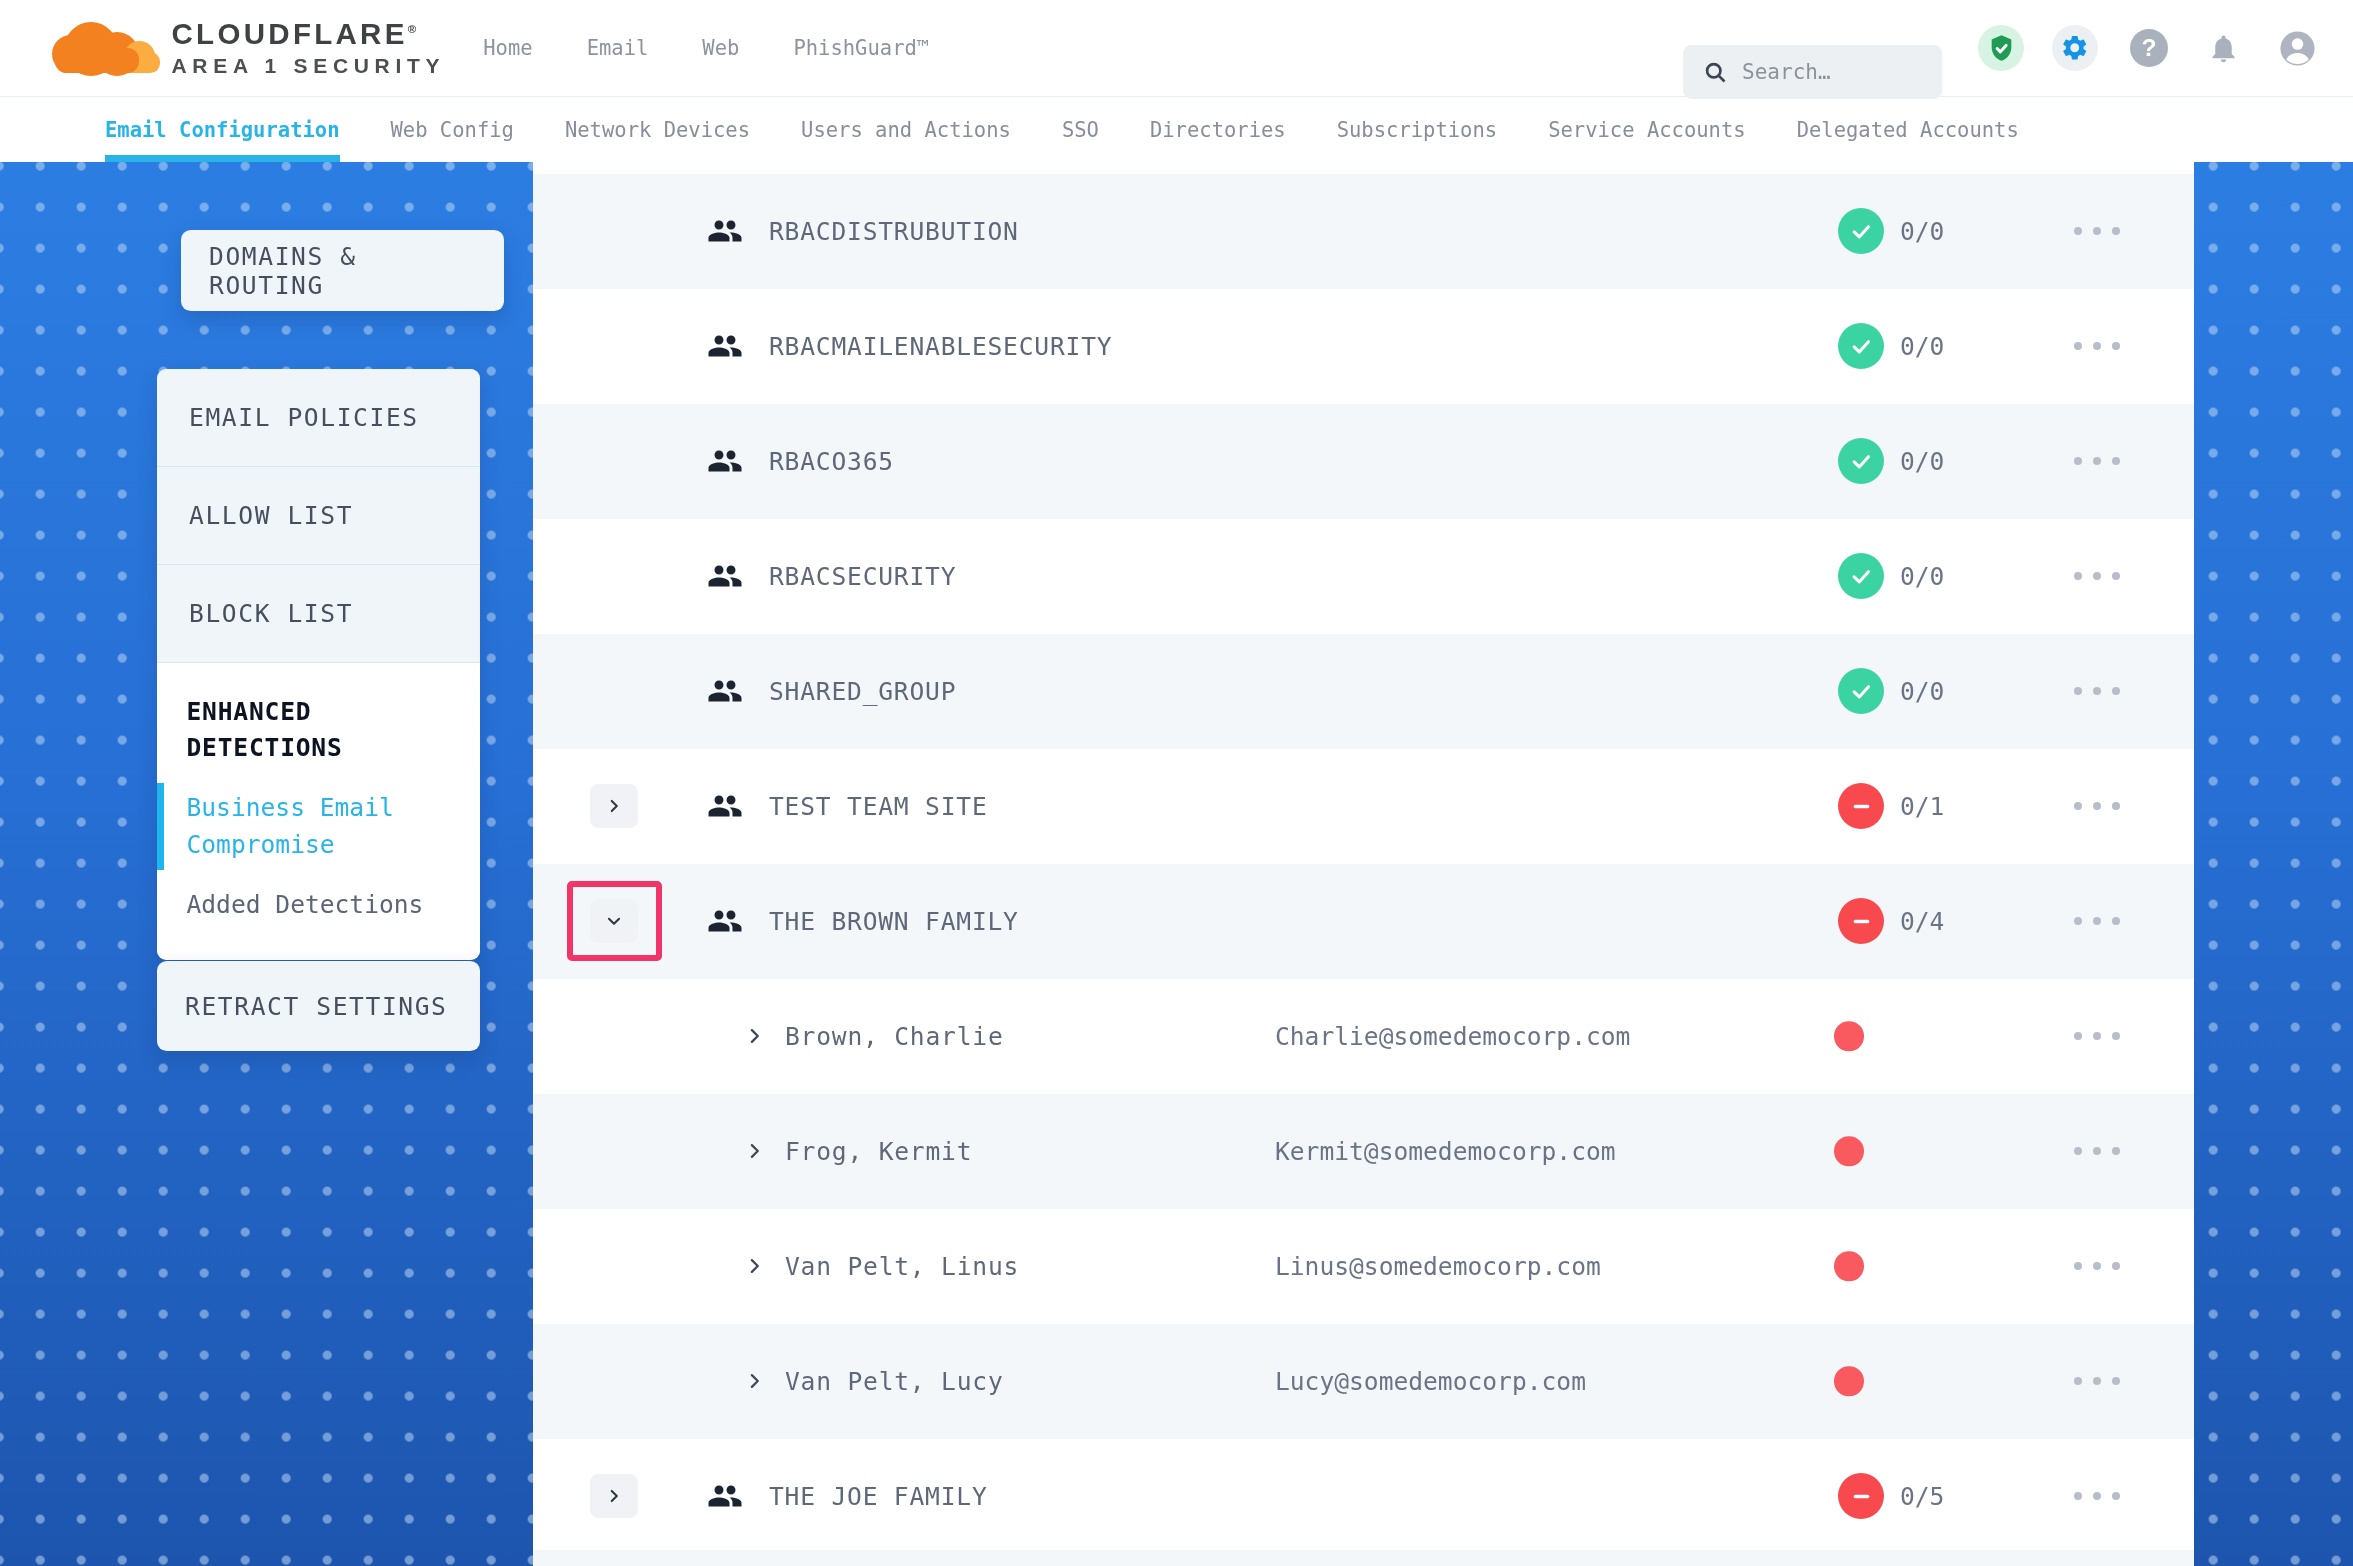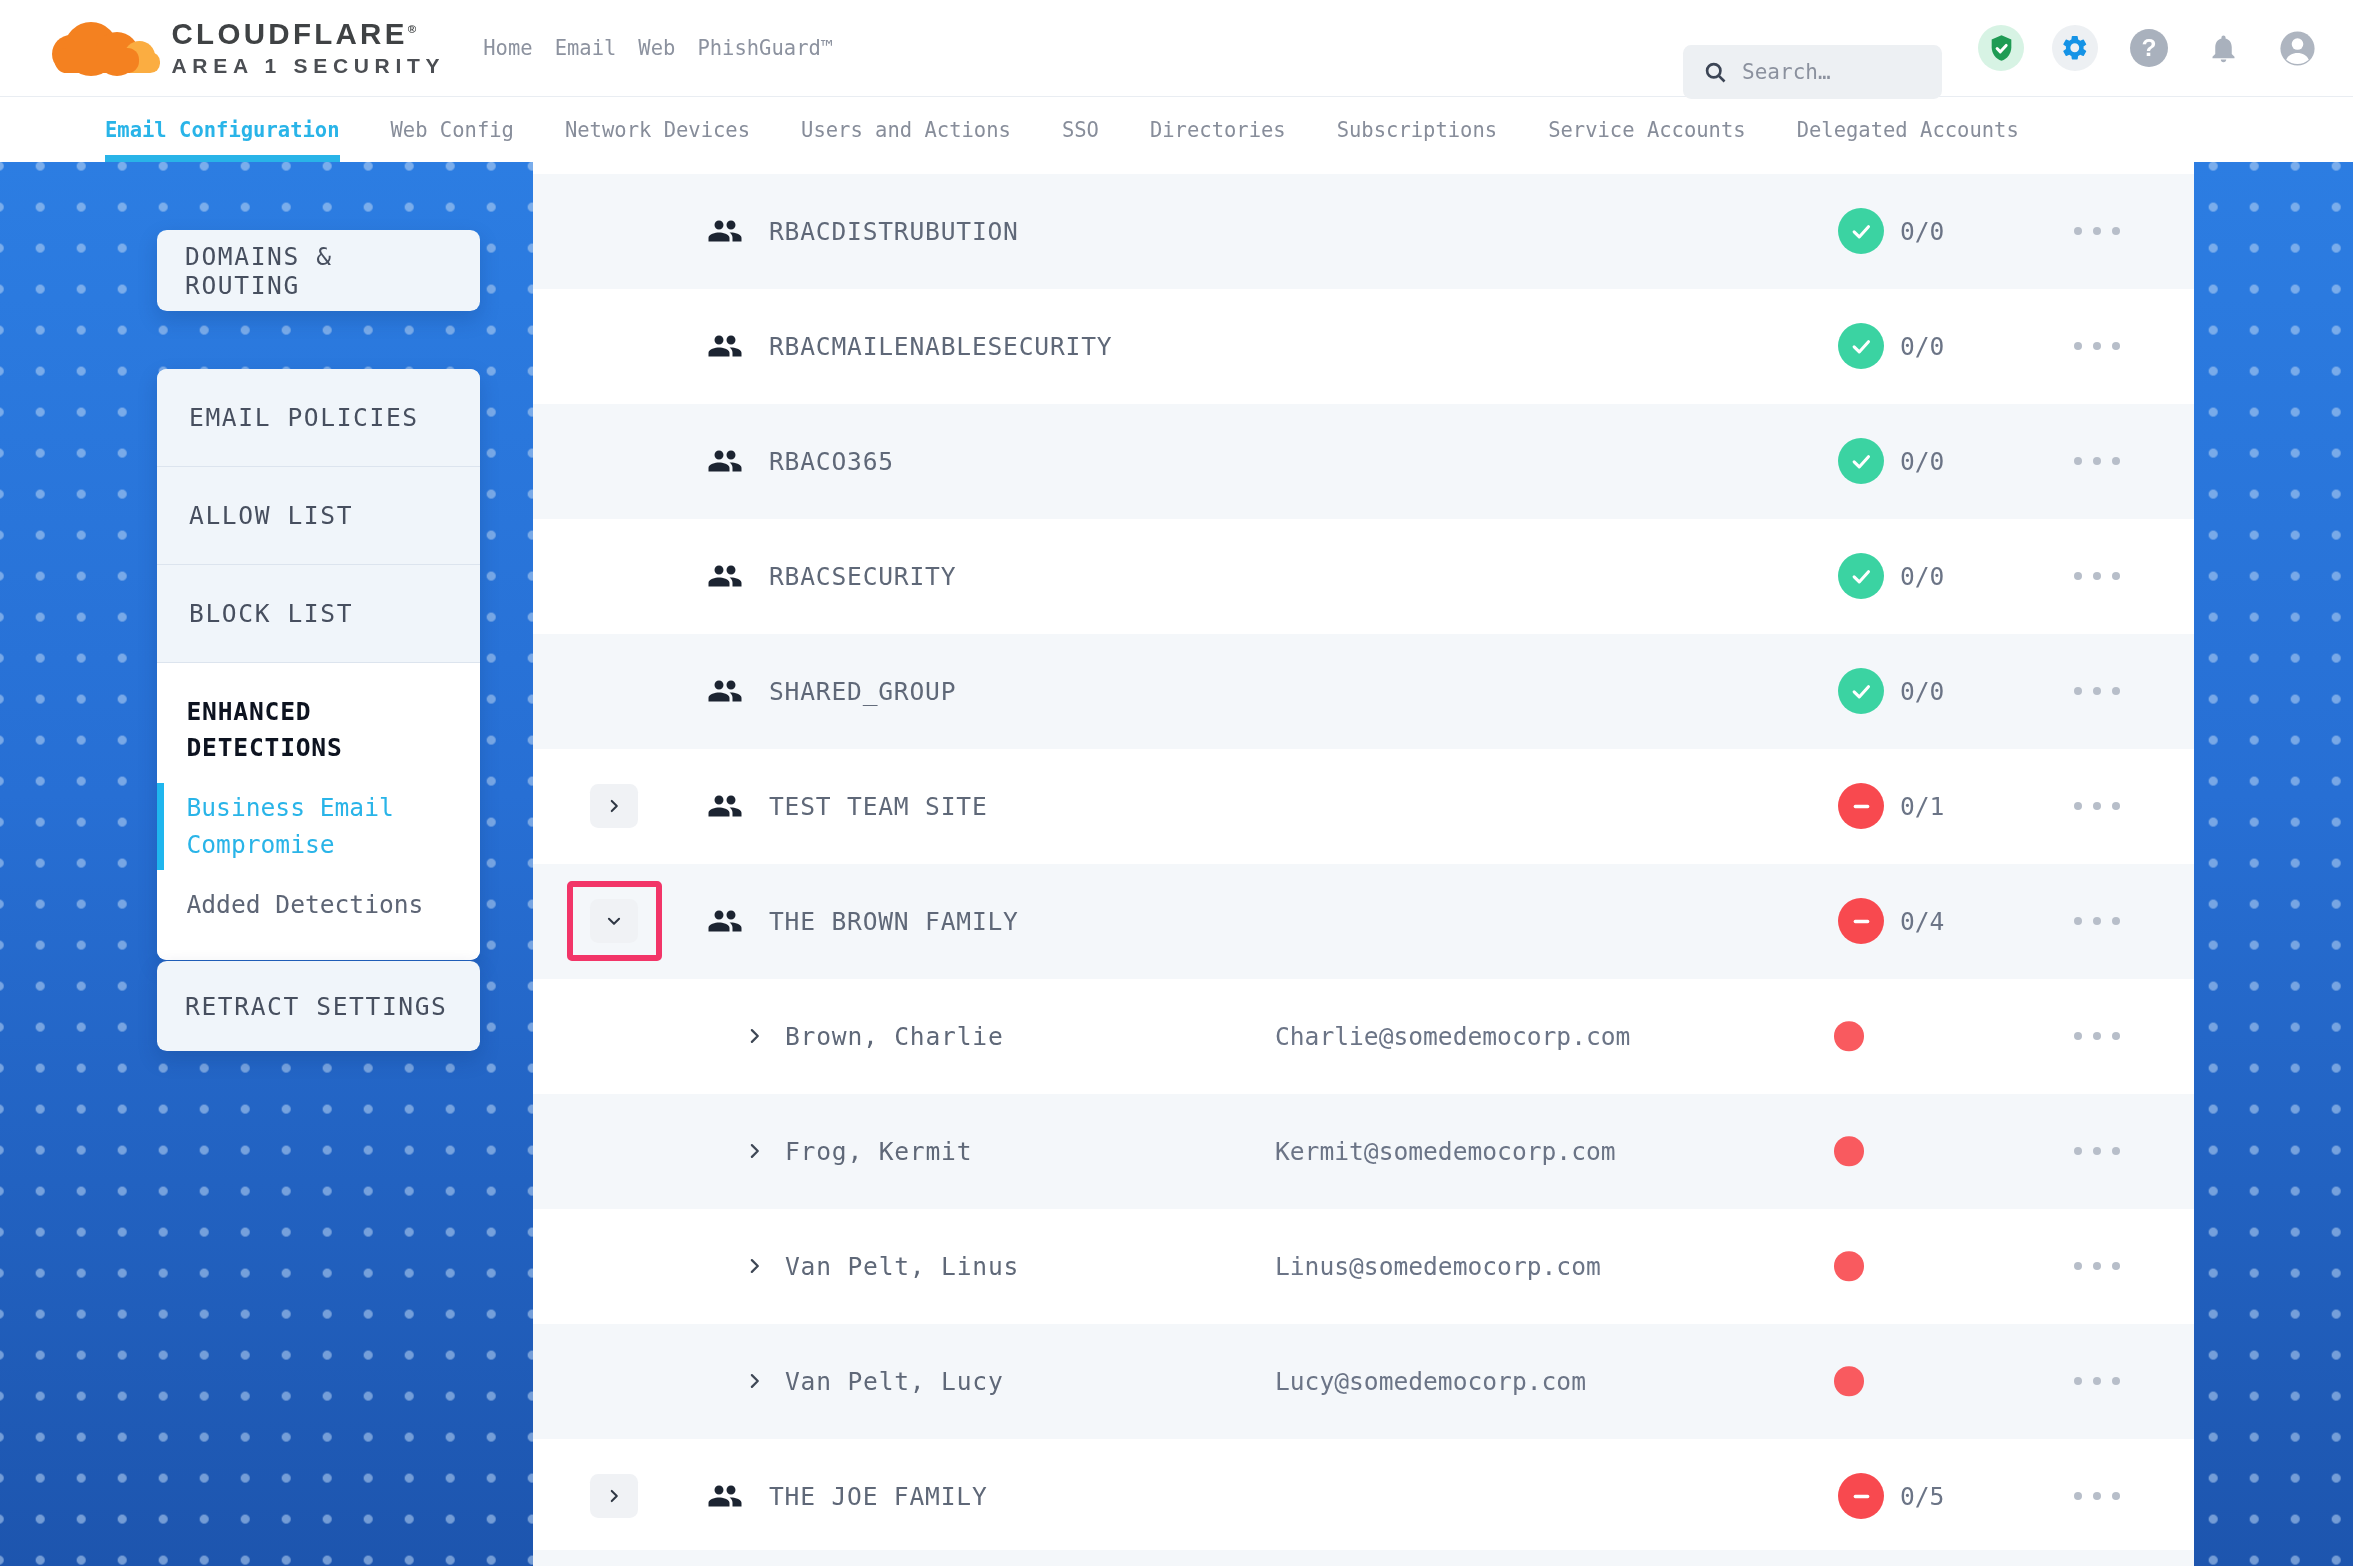--- a/index.html
+++ b/index.html
@@ -18,21 +18,21 @@
   .cloud .c2 { position:absolute; left:0;  bottom:6.6px; width:38px; height:38px; border-radius:50%; background:#f48120; }
   .cloud .c3 { position:absolute; left:43px; top:11.5px; width:44px; height:44px; border-radius:50%; background:#f48120; }
   .cloud .base { position:absolute; left:3.3px; right:21px; bottom:6.6px; height:24.6px; border-radius:11.5px; background:#f48120; }
   .cloud .s1 { position:absolute; right:4.9px; top:21px; width:31px; height:31px; border-radius:50%; background:#fbad41; }
   .cloud .s2 { position:absolute; right:0; bottom:6.6px; width:38px; height:21px; border-radius:9.8px; background:#fbad41; }
   .logo-text { padding-bottom:1.6px; font-family:"Liberation Sans",sans-serif; }
   .brand { font-size:29.5px; font-weight:700; letter-spacing:3.3px; color:#3f4244; }
   .brand sup { font-size:11.5px; color:#3f4244; }
   .brand-sub { margin-top:3.3px; font-size:21px; font-weight:600; letter-spacing:5.7px; color:#4b4e53; }
 
-  .topnav { display:flex; gap:22px; align-items:center; }
+  .topnav { display:flex; gap:54px; align-items:center; }
   .topnav .nav-item { font-size:20.5px; color:#8c929f; cursor:pointer; }
 
   .search {
     margin-left:auto; width:259px; height:54px; background:#edf0f3;
     border-radius:8.2px; display:flex; align-items:center; gap:14.8px; padding:0 19.7px;margin-top:48px;
   }
   .search .ph { font-size:21px; color:#8b919e; }
 
   .hicons { display:flex; align-items:center; gap:28px; margin-left:36px; }
   .hic { width:46px; height:46px; border-radius:50%; display:flex; align-items:center; justify-content:center; }
@@ -54,21 +54,21 @@
     background:
       radial-gradient(rgba(186,213,244,0.55) 4.1px, transparent 4.9px) 19.7px 24.6px / 41px 41px repeat,
       linear-gradient(180deg,#2c7de2 0%, #276fd4 45%, #1d55ae 100%);
     overflow:hidden;
   }
 
   
   .side-card { position:absolute; left:157px; width:323px; background:#f0f5fa; border-radius:9.8px;
                box-shadow:0 8.2px 19.7px rgba(10,40,90,0.18); overflow:hidden; }
   .card-label { font-size:24.6px; letter-spacing:1.6px; color:#474f5f; }
-  #card-domains { top:68px;  height:81px;  display:flex; align-items:center; padding:0 28px; }
+  #card-domains { top:68px;  height:81px;  display:flex; align-items:center; padding:0 28px;margin-left:24px; }
   #card-retract { top:799px; height:90px; display:flex; align-items:center; padding:0 28px; }
   #card-policies { top:207px; }
   .side-item { height:98px; display:flex; align-items:center; padding:0 32px;
                background:#f0f5fa; border-bottom:0.8px solid #dce4ee; }
   .enhanced { background:#fff; padding:31px 29.5px 41px 29.5px; }
   .enhanced h3 { font-size:24.6px; font-weight:700; line-height:1.45; letter-spacing:0.8px; color:#0d1320; margin-bottom:24.6px; width:246px; }
   .bec { position:relative; width:246px; font-size:24.6px; line-height:1.5; color:#29b4e8; margin-bottom:26px; cursor:pointer; }
   .bec::before { content:""; position:absolute; left:-29.5px; top:-6.6px; bottom:-6.6px; width:6.6px; background:#1fb6ee; }
   .added { font-size:24.6px; color:#5d6575; cursor:pointer; }
 

